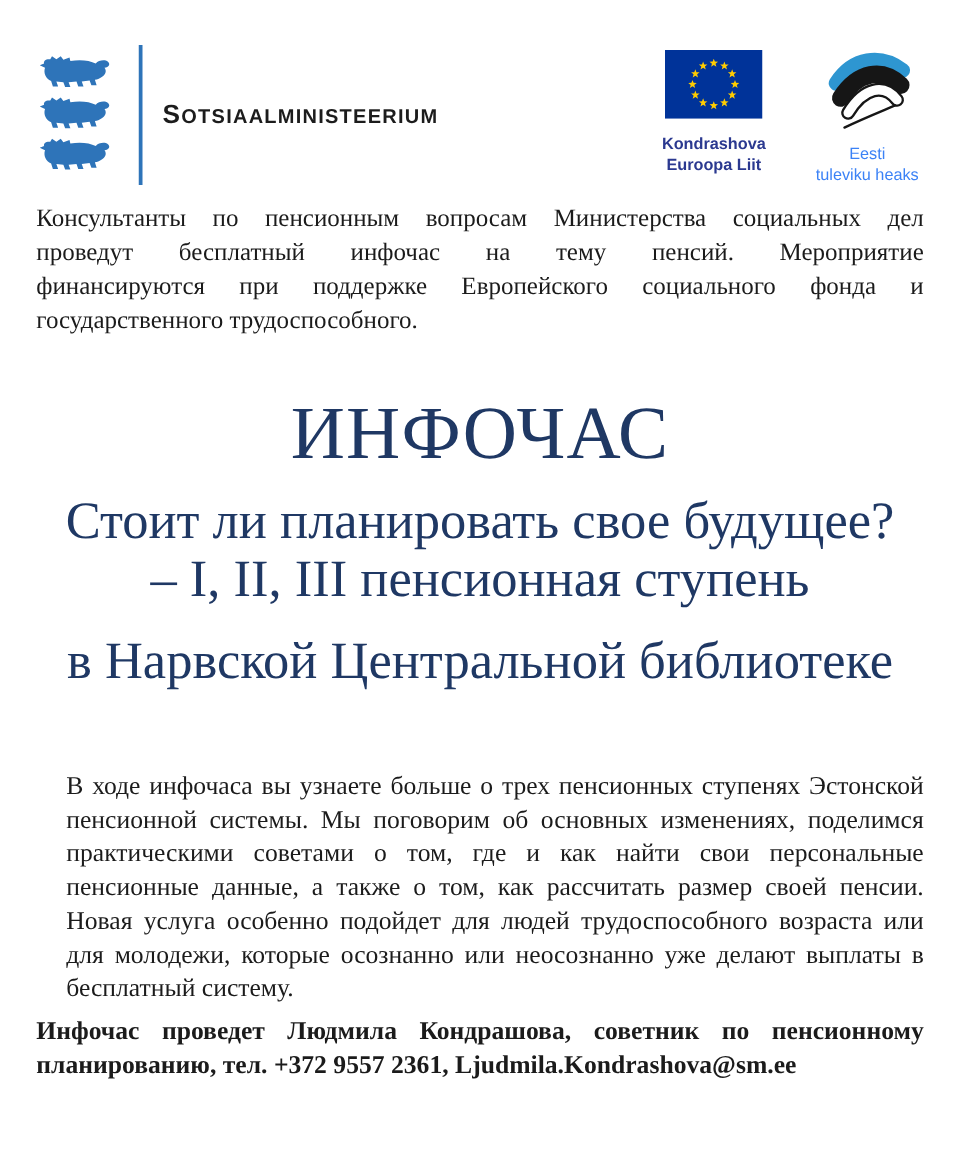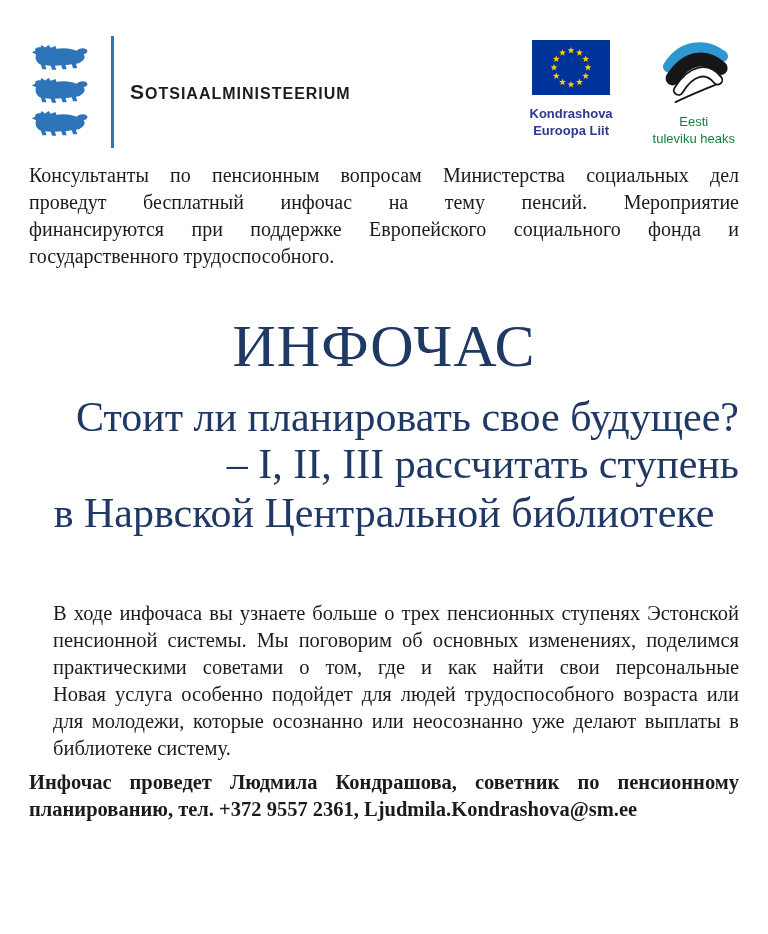--- a/index.html
+++ b/index.html
@@ -35,46 +35,46 @@
   .wordmark::first-letter{font-size:21px;}
   .hdr-right{display:flex;gap:40px;margin-top:4px;margin-right:4px;}
   figure{margin:0;text-align:center;}
   .eu-cap{
     font-family:"Liberation Sans","DejaVu Sans",sans-serif;
     font-weight:700;font-size:13px;line-height:1.3;
     color:var(--eu_caption_blue);margin-top:7px;
   }
   .est-cap{
     font-family:"Liberation Sans","DejaVu Sans",sans-serif;
-    font-size:13px;line-height:1.3;color:#15803d;margin-top:2px;
+    font-size:13px;line-height:1.3;color:#3b82f6;margin-top:2px;
   }
 
   
   .intro{margin-top:12px;font-size:20px;line-height:27px;}
   .body-par{margin-top:64px;font-size:20.5px;line-height:27px;margin-left:24px;}
   .contact{margin-top:7px;font-size:20.5px;line-height:27px;font-weight:bold;}
   .jl{text-align:justify;text-align-last:justify;}
   .ll{text-align:left;}
 
   
   .title{
     margin:46px 0 0;text-align:center;font-weight:400;
     font-size:60px;line-height:1.0;letter-spacing:1px;color:var(--navy);
   }
   .subtitle{
-    margin:0;text-align:right;font-weight:400;
+    margin:0;text-align:center;font-weight:400;
     font-size:42px;line-height:1.12;color:var(--navy);
   }
   .subtitle.first{margin-top:18px;}
   .datetime{
     margin:22px 0 0;text-align:center;font-weight:400;
     font-size:47px;line-height:1.08;color:var(--navy);
   }
   .location{
-    margin:2px 0 0;text-align:center;font-weight:400;
+    margin:18px 0 0;text-align:center;font-weight:400;
     font-size:42px;line-height:1.1;color:var(--navy);
   }
 </style>
 </head>
 <body>
 
 <div class="page">
 
   <header class="hdr">
 
@@ -142,30 +142,31 @@
 
   <section class="intro">
     <div class="jl">Консультанты по пенсионным вопросам Министерства социальных дел</div>
     <div class="jl">проведут бесплатный инфочас на тему пенсий. Мероприятие</div>
     <div class="jl">финансируются при поддержке Европейского социального фонда и</div>
     <div class="ll">государственного трудоспособного.</div>
   </section>
 
   <h1 class="title">ИНФОЧАС</h1>
   <h2 class="subtitle first">Стоит ли планировать свое будущее?</h2>
-  <h2 class="subtitle">– I, II, III рассчитать ступень</h2>
+  <h2 class="subtitle">– I, II, III пенсионная ступень</h2>
   <h2 class="location">в Нарвской Центральной библиотеке</h2>
 
   <section class="body-par">
     <div class="jl">В ходе инфочаса вы узнаете больше о трех пенсионных ступенях Эстонской</div>
     <div class="jl">пенсионной системы. Мы поговорим об основных изменениях, поделимся</div>
     <div class="jl">практическими советами о том, где и как найти свои персональные</div>
+    <div class="jl">пенсионные данные, а также о том, как рассчитать размер своей пенсии.</div>
     <div class="jl">Новая услуга особенно подойдет для людей трудоспособного возраста или</div>
     <div class="jl">для молодежи, которые осознанно или неосознанно уже делают выплаты в</div>
-    <div class="ll">библиотеке систему.</div>
+    <div class="ll">бесплатный систему.</div>
   </section>
 
   <section class="contact">
     <div class="jl">Инфочас проведет Людмила Кондрашова, советник по пенсионному</div>
     <div class="ll">планированию, тел.  +372 9557 2361, Ljudmila.Kondrashova@sm.ee</div>
   </section>
 
 </div>
 
 </body></html>

